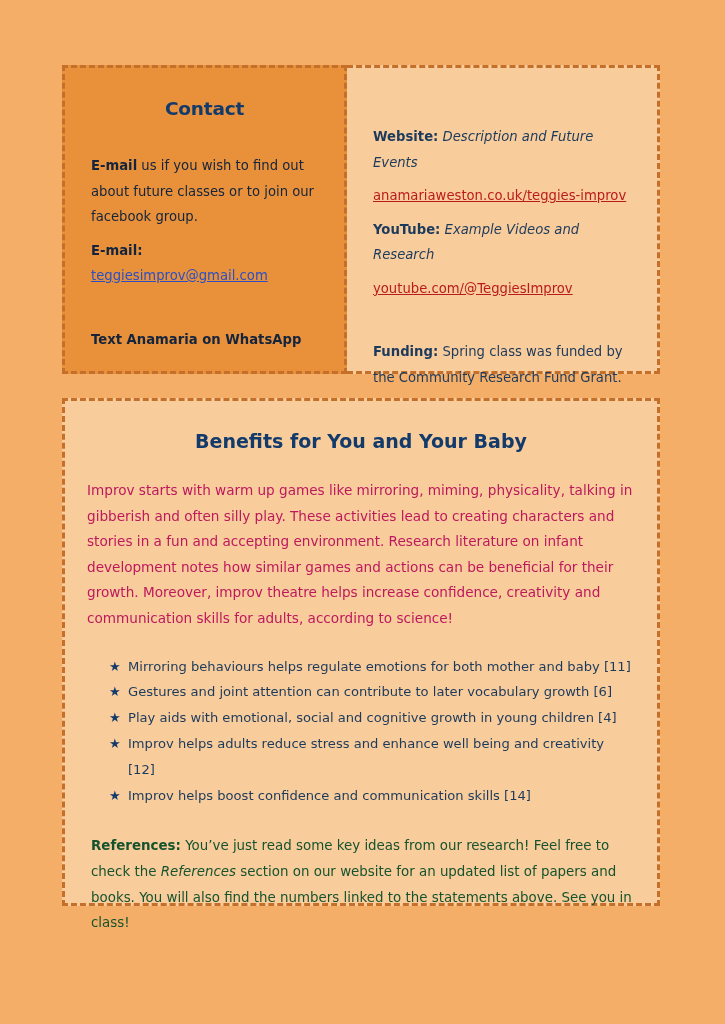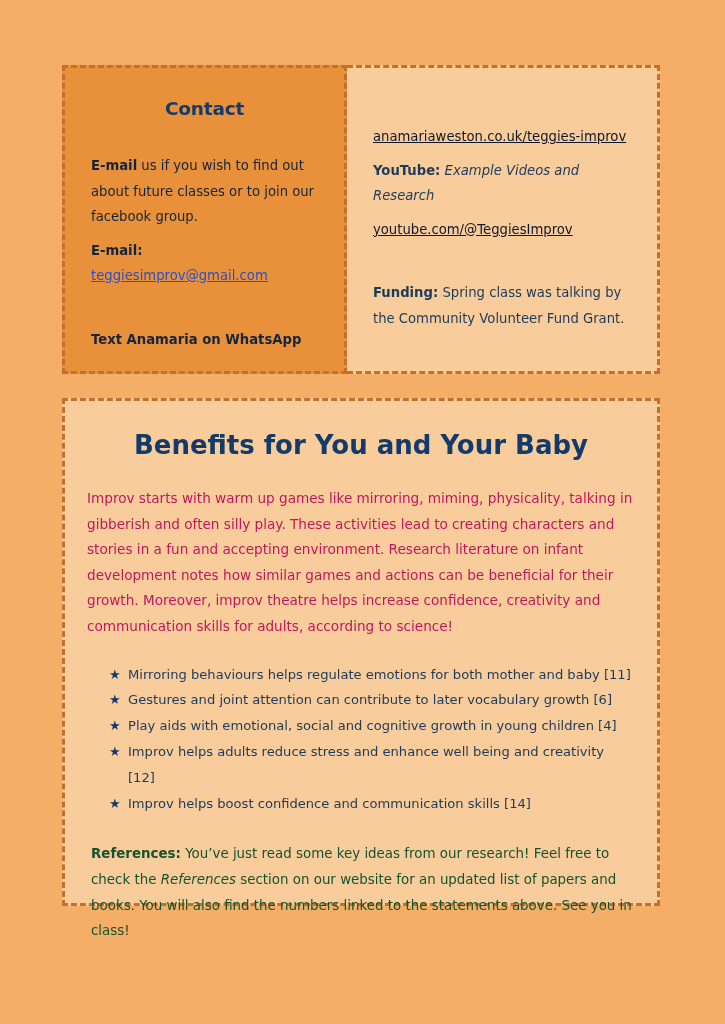--- a/index.html
+++ b/index.html
@@ -71,21 +71,21 @@
     text-align: center;
     color: #123a6b;
     font-size: 18.5px;
     font-weight: bold;
     letter-spacing: -0.2px;
   }
   h2.benefits-title {
     margin: 9px 0 0 0;
     text-align: center;
     color: #123a6b;
-    font-size: 26px;
+    font-size: 19px;
     font-weight: bold;
   }
 
   
   .body-text {
     color: #1b3a5c;
     font-size: 13.2px;
     line-height: 25.5px;
   }
   .panel-contact .body-text { color: #14243d; }
@@ -94,21 +94,21 @@
     margin: 8px;
   }
   .gap-lg { height: 26px; }
   .gap-md { height: 22px; }
 
   b, .b { font-weight: bold; }
   i, .i { font-style: italic; }
 
   a.link,
   .link {
-    color: #0f172a;
+    color: #b91c1c;
     text-decoration: underline;
     cursor: pointer;
   }
   .panel-contact .link { color: #2b4fc4; }
 
   
   .intro {
     color: #be185d;
     font-size: 13.6px;
     line-height: 25.6px;
@@ -171,39 +171,43 @@
         <b>Text Anamaria on WhatsApp</b>
       </p>
 
     </section>
 
     <section class="panel panel-findout">
 
       <div class="gap-lg"></div>
 
 
+      <p class="body-text block">
+        <b>Website:</b>
+        <i>Description and Future Events</i>
+      </p>
 
       <p class="body-text block">
         <span class="link">anamariaweston.co.uk/teggies-improv</span>
       </p>
 
       <p class="body-text block">
         <b>YouTube:</b>
         <i>Example Videos and Research</i>
       </p>
 
       <p class="body-text block">
         <span class="link">youtube.com/@TeggiesImprov</span>
       </p>
 
       <div class="gap-md"></div>
 
       <p class="body-text block">
         <b>Funding:</b>
-        <span>Spring class was talking by the Community Volunteer Fund Grant.</span>
+        <span>Spring class was funded by the Community Research Fund Grant.</span>
       </p>
     </section>
   </div>
 
   <section class="panel-benefits">
     <h2 class="benefits-title">Benefits for You and Your Baby</h2>
 
     <div class="gap-lg"></div>
 
     <p class="intro">Improv starts with warm up games like mirroring, miming, physicality, talking in gibberish and often silly play. These activities lead to creating characters and stories in a fun and accepting environment. Research literature on infant development notes how similar games and actions can be beneficial for their growth. Moreover, improv theatre helps increase confidence, creativity and communication skills for adults, according to science!</p>

